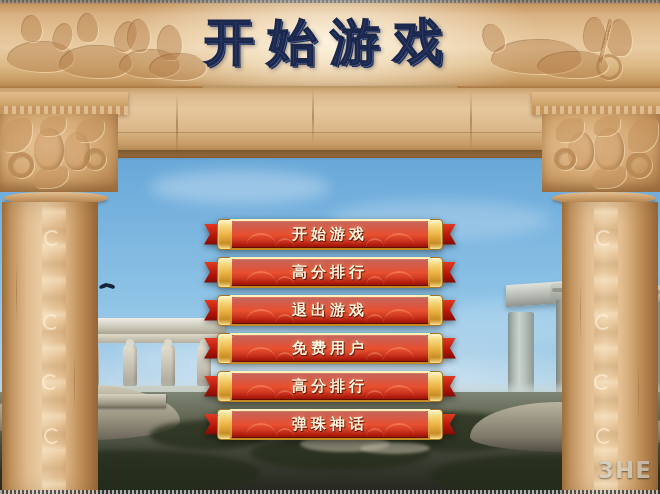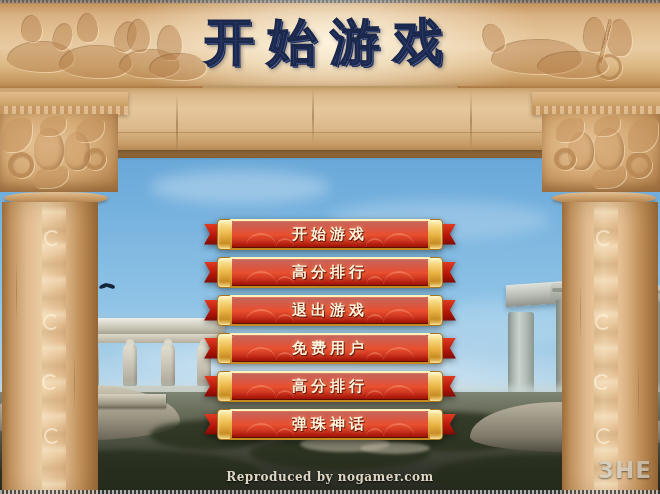--- a/index.html
+++ b/index.html
@@ -649,21 +649,20 @@
           <div class="btn-swirl s2" style="left:44px;"></div>
           <div class="btn-swirl" style="right:14px;"></div>
           <div class="btn-swirl s2" style="right:44px;"></div>
         </div>
         <div class="btn-label">弹珠神话</div>
       </div>
     </div>
 
   </div>
 
-  <div class="footer">Reproduced by nogamer.com</div>
 
   <div class="wm">
     <span class="wm-3he">3HE</span>
   </div>
 
   <div class="edge-dots"></div>
   <div class="edge-dots-top"></div>
 
 </div>
 

